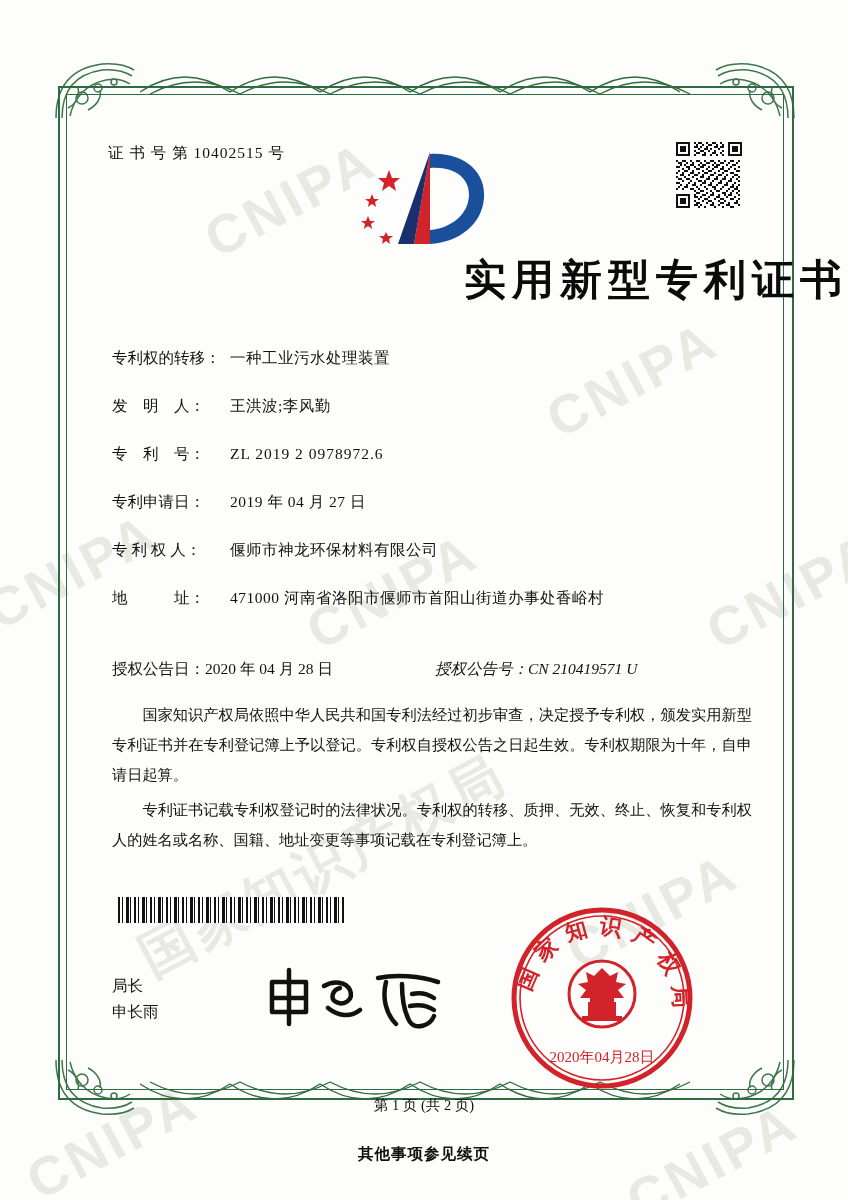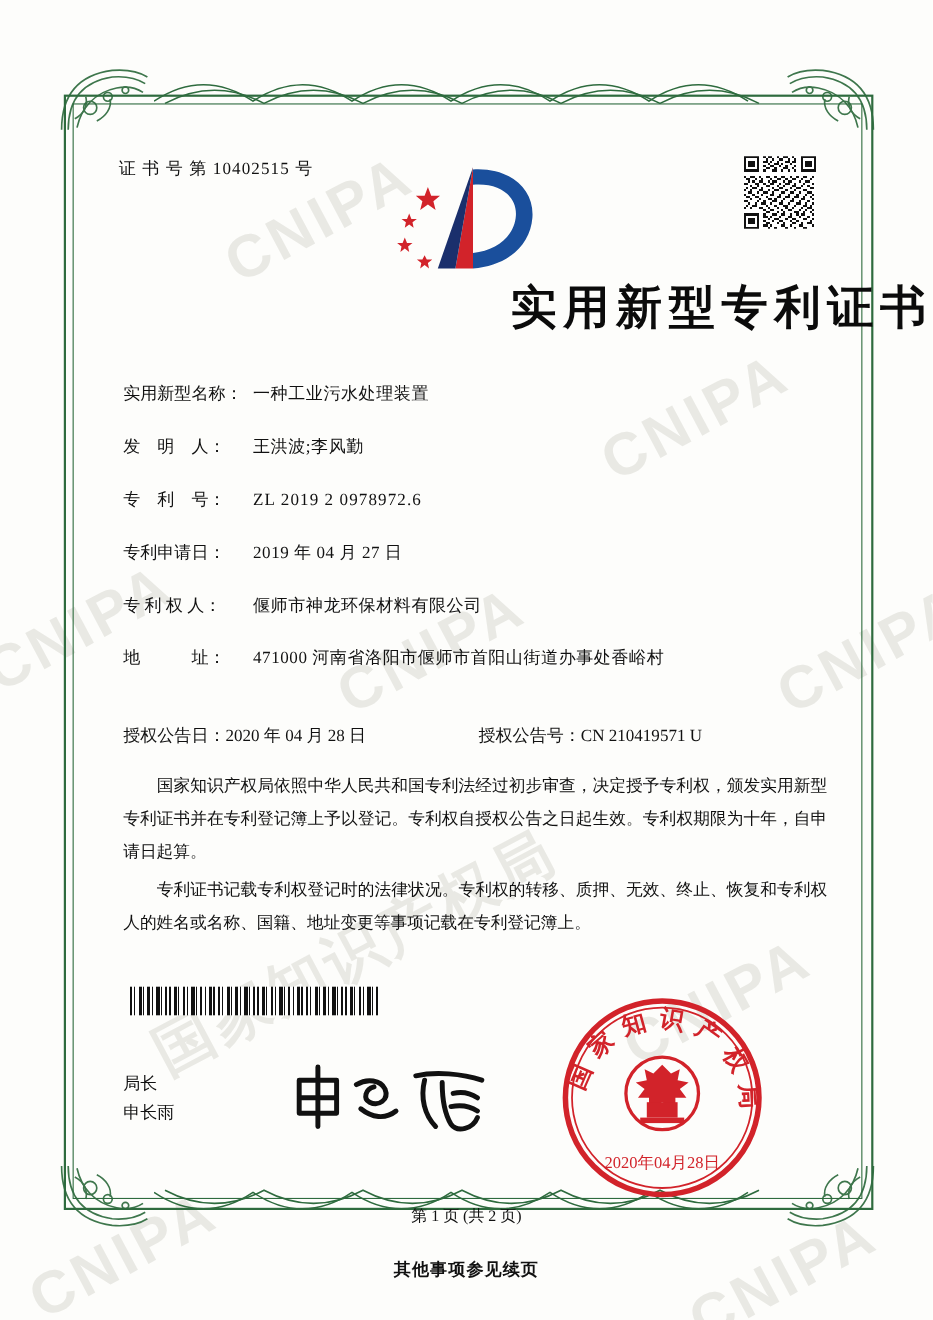--- a/index.html
+++ b/index.html
@@ -158,21 +158,21 @@
     position: absolute;
     left: 112px;
     top: 659px;
     width: 660px;
     font-size: 15.5px;
     color: #111;
     display: flex;
     gap: 23px;
   }
   .pubrow .a { width: 300px; flex: 0 0 300px; }
-  .pubrow .b { flex: 1 1 auto; }
+  .pubrow .b { flex: 1 1 auto; font-style: italic; }
 
   .para {
     position: absolute;
     left: 112px;
     width: 640px;
     font-size: 15.2px;
     line-height: 30px;
     color: #111;
     text-align: justify;
   }
@@ -585,21 +585,21 @@
           <polygon points="24,68 26,73 31,73 27,76 28,81 24,78 20,81 21,76 17,73 22,73"></polygon>
           <polygon points="42,84 44,88 49,88 45,91 46,96 42,93 38,96 39,91 35,88 40,88"></polygon>
         </g>
       </svg>
     </div>
 
     <div class="title">实用新型专利证书</div>
 
     <div class="fields">
       <div class="field">
-        <span class="lbl">实用新型名称：</span>
+        <span class="lbl">专利权的转移：</span>
         <span class="val">一种工业污水处理装置</span>
       </div>
       <div class="field">
         <span class="lbl">发　明　人：</span>
         <span class="val">王洪波;李风勤</span>
       </div>
       <div class="field">
         <span class="lbl">专　利　号：</span>
         <span class="val mono-ish">ZL 2019 2 0978972.6</span>
       </div>

